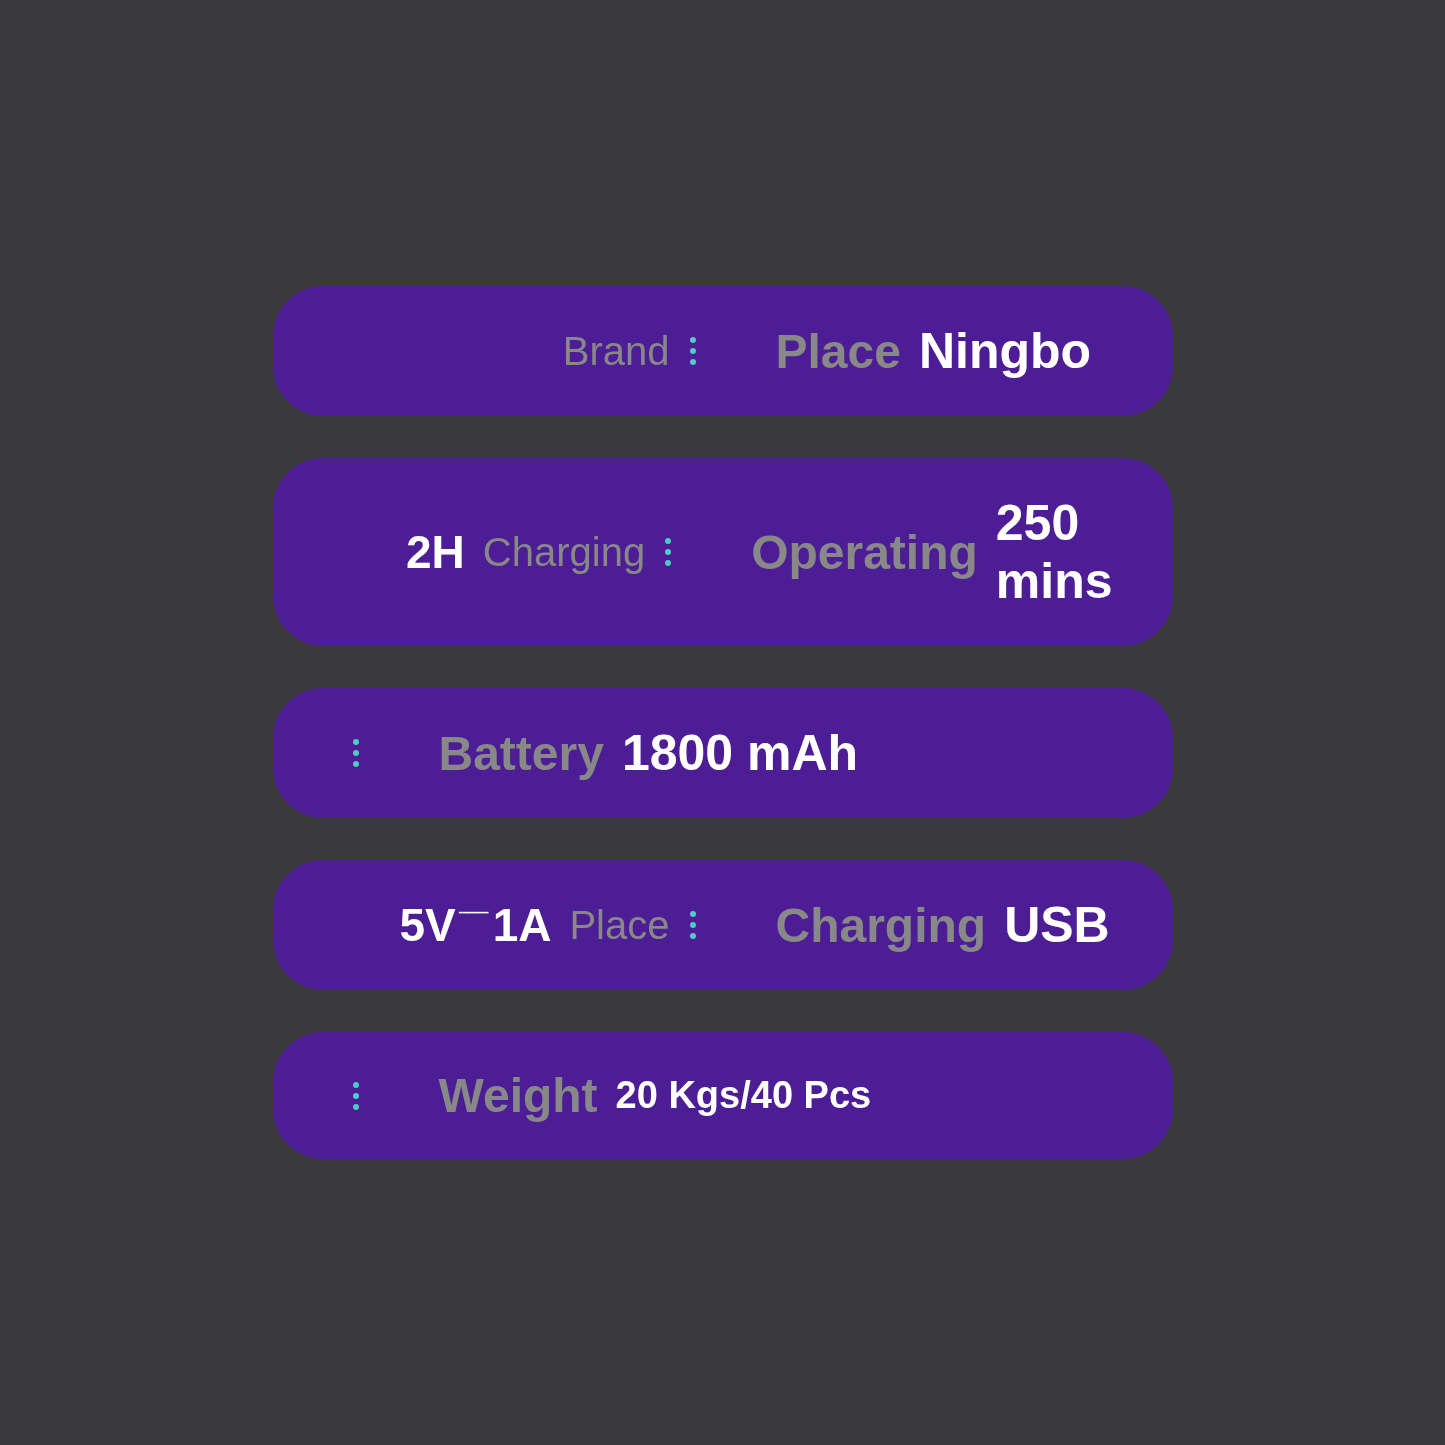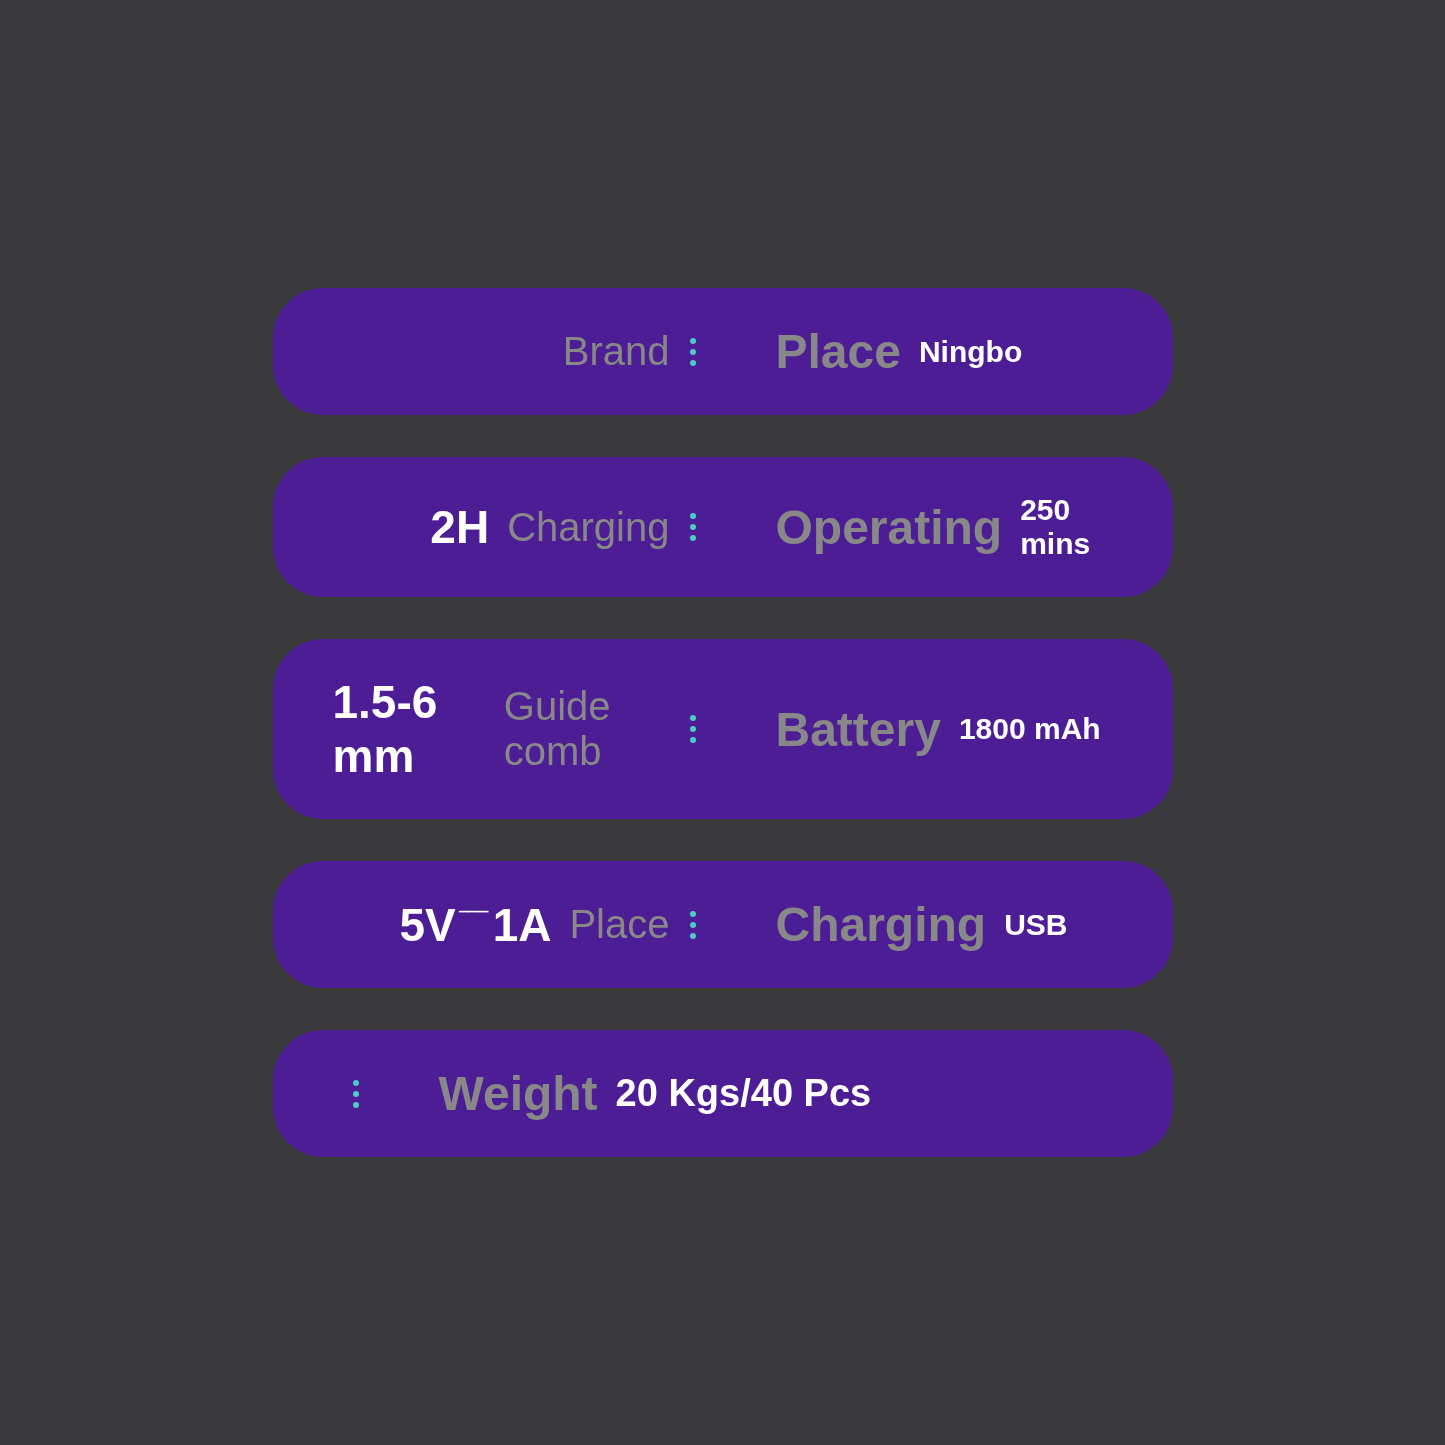--- a/index.html
+++ b/index.html
@@ -63,21 +63,21 @@
 
     .dot {
       width: 6px;
       height: 6px;
       border-radius: 50%;
       background-color: #4ecdc4;
     }
 
     .spec-value {
       color: #ffffff;
-      font-size: 30px;
+      font-size: 50px;
       font-weight: 700;
     }
 
     .spec-label {
       color: #888888;
       font-size: 48px;
       font-weight: 700;
     }
 
     .spec-value-left {
@@ -122,24 +122,20 @@
       <div class="dot"></div>
       <div class="dot"></div>
     </div>
     <div class="spec-right">
       <span class="spec-label">Operating</span>
       <span class="spec-value">250 mins</span>
     </div>
   </div>
 
   <div class="spec-row">
-    <div class="spec-left">
-      <span class="spec-value-left">1.5-6 mm</span>
-      <span class="spec-label-left">Guide comb</span>
-    </div>
     <div class="divider">
       <div class="dot"></div>
       <div class="dot"></div>
       <div class="dot"></div>
     </div>
     <div class="spec-right">
       <span class="spec-label">Battery</span>
       <span class="spec-value">1800 mAh</span>
     </div>
   </div>

